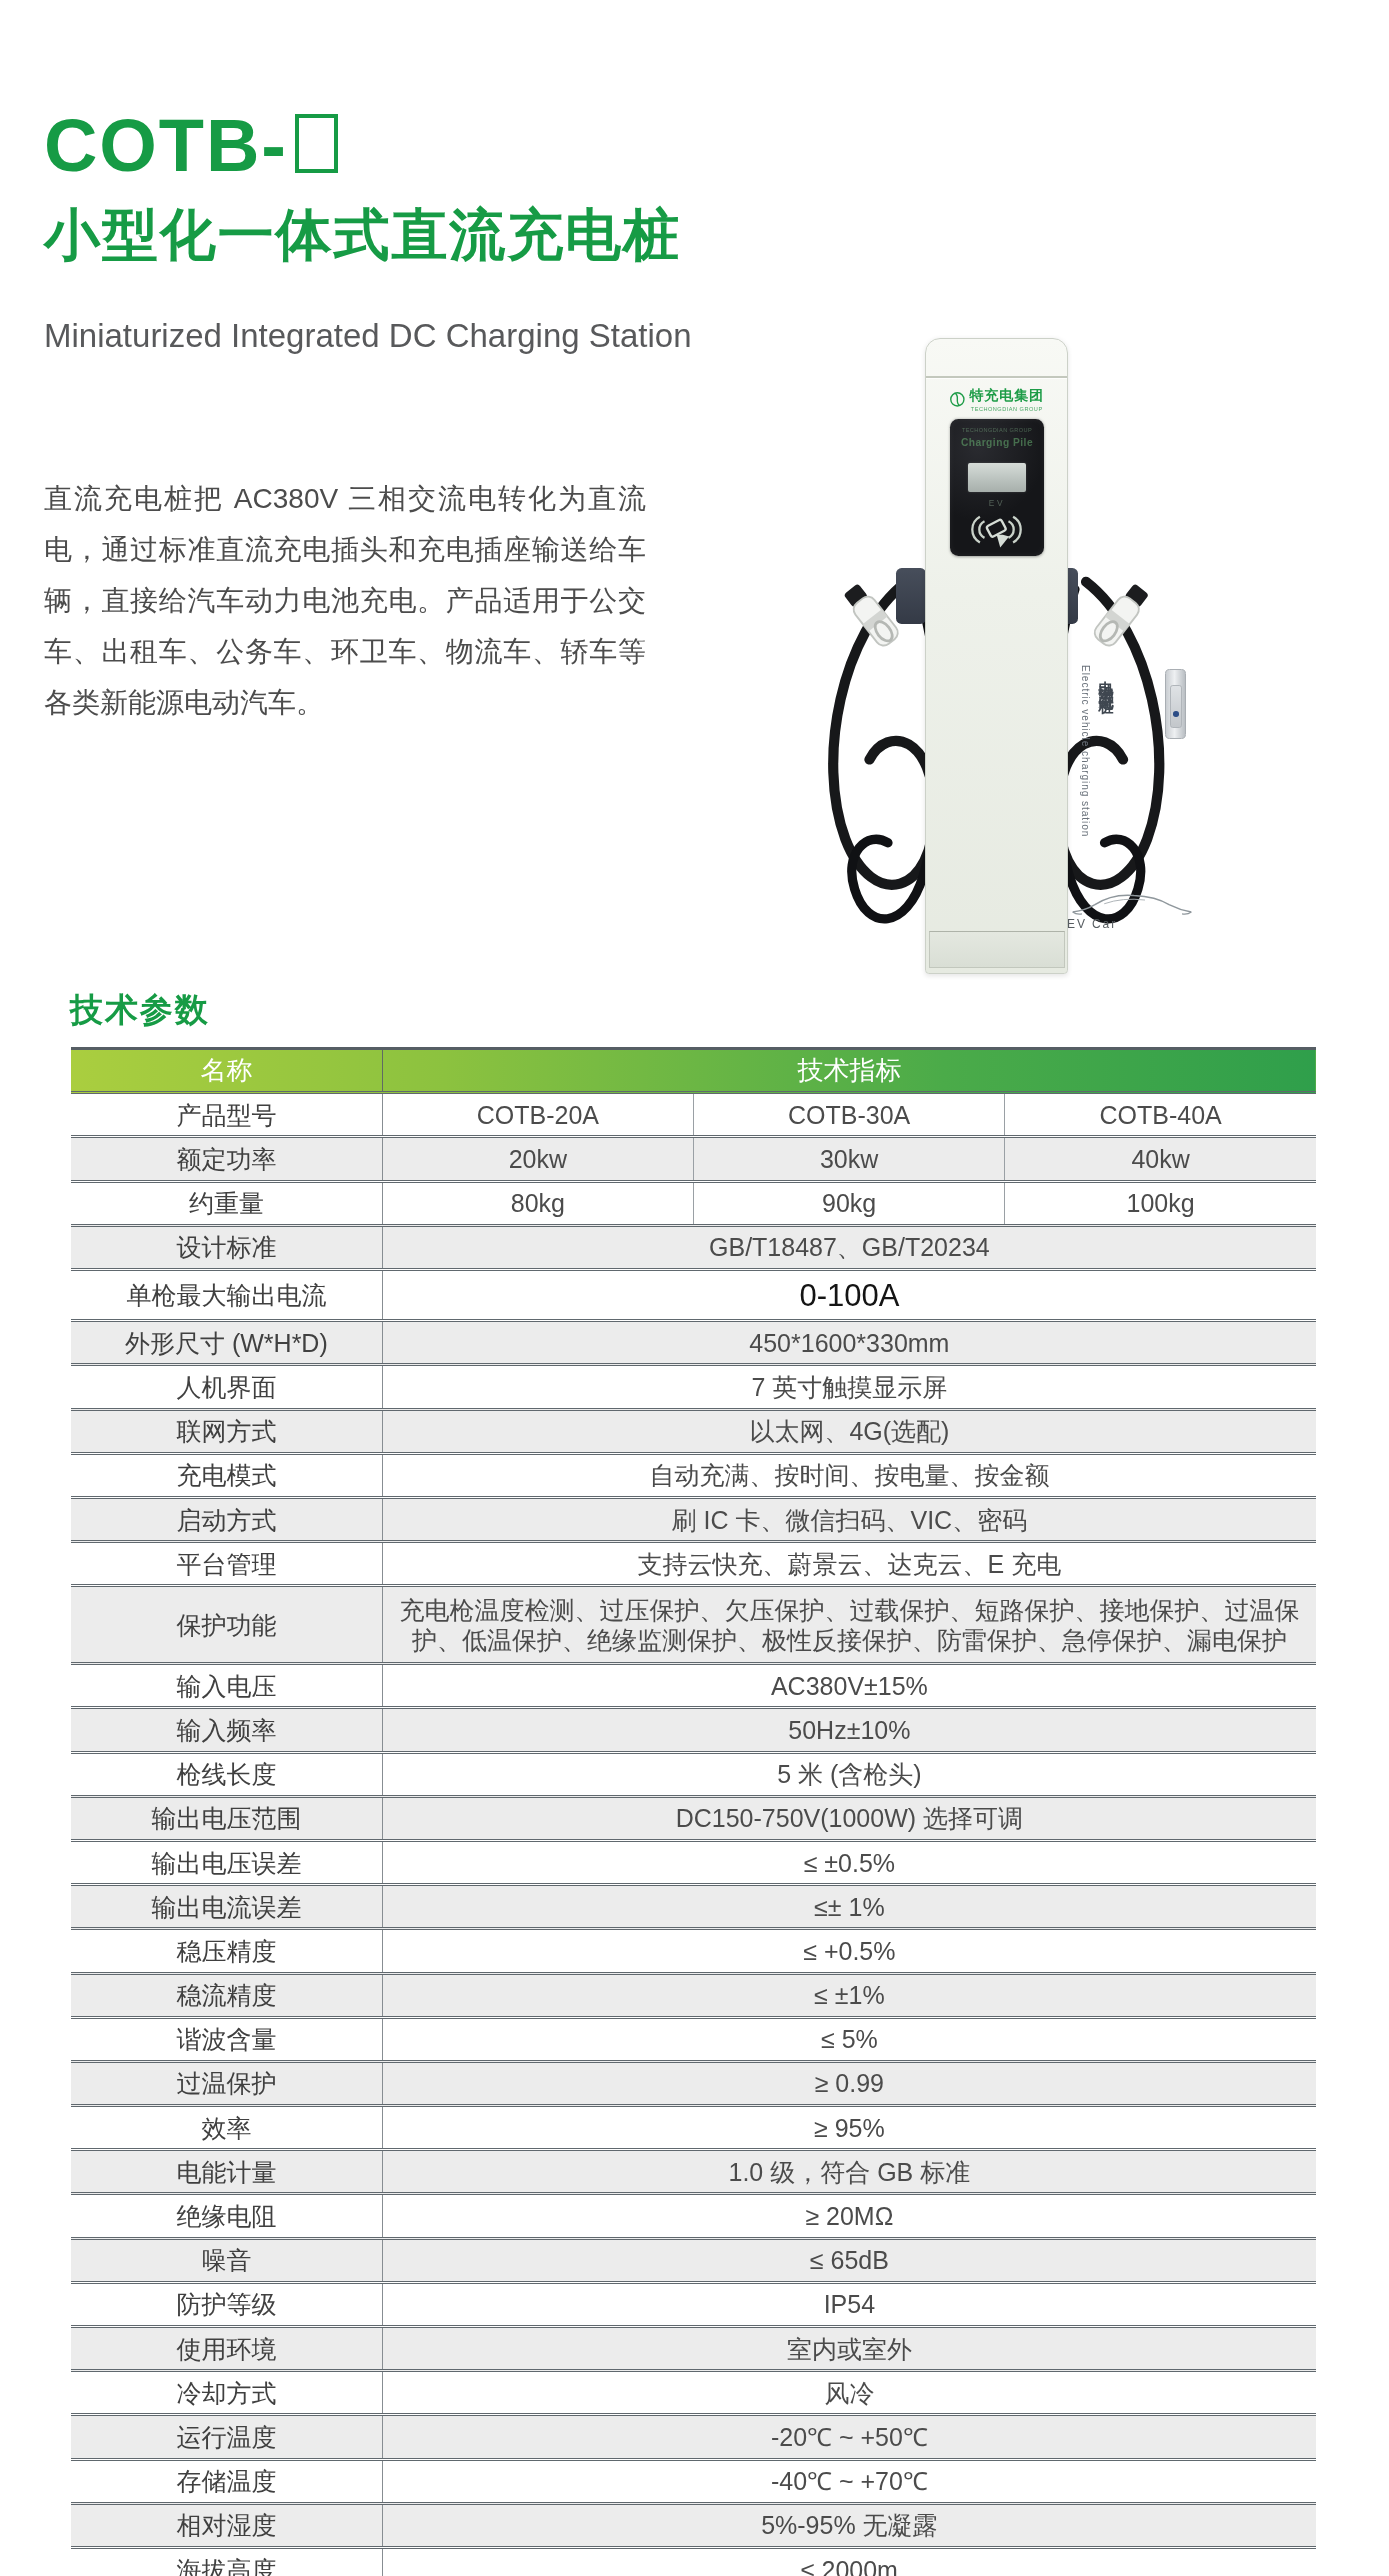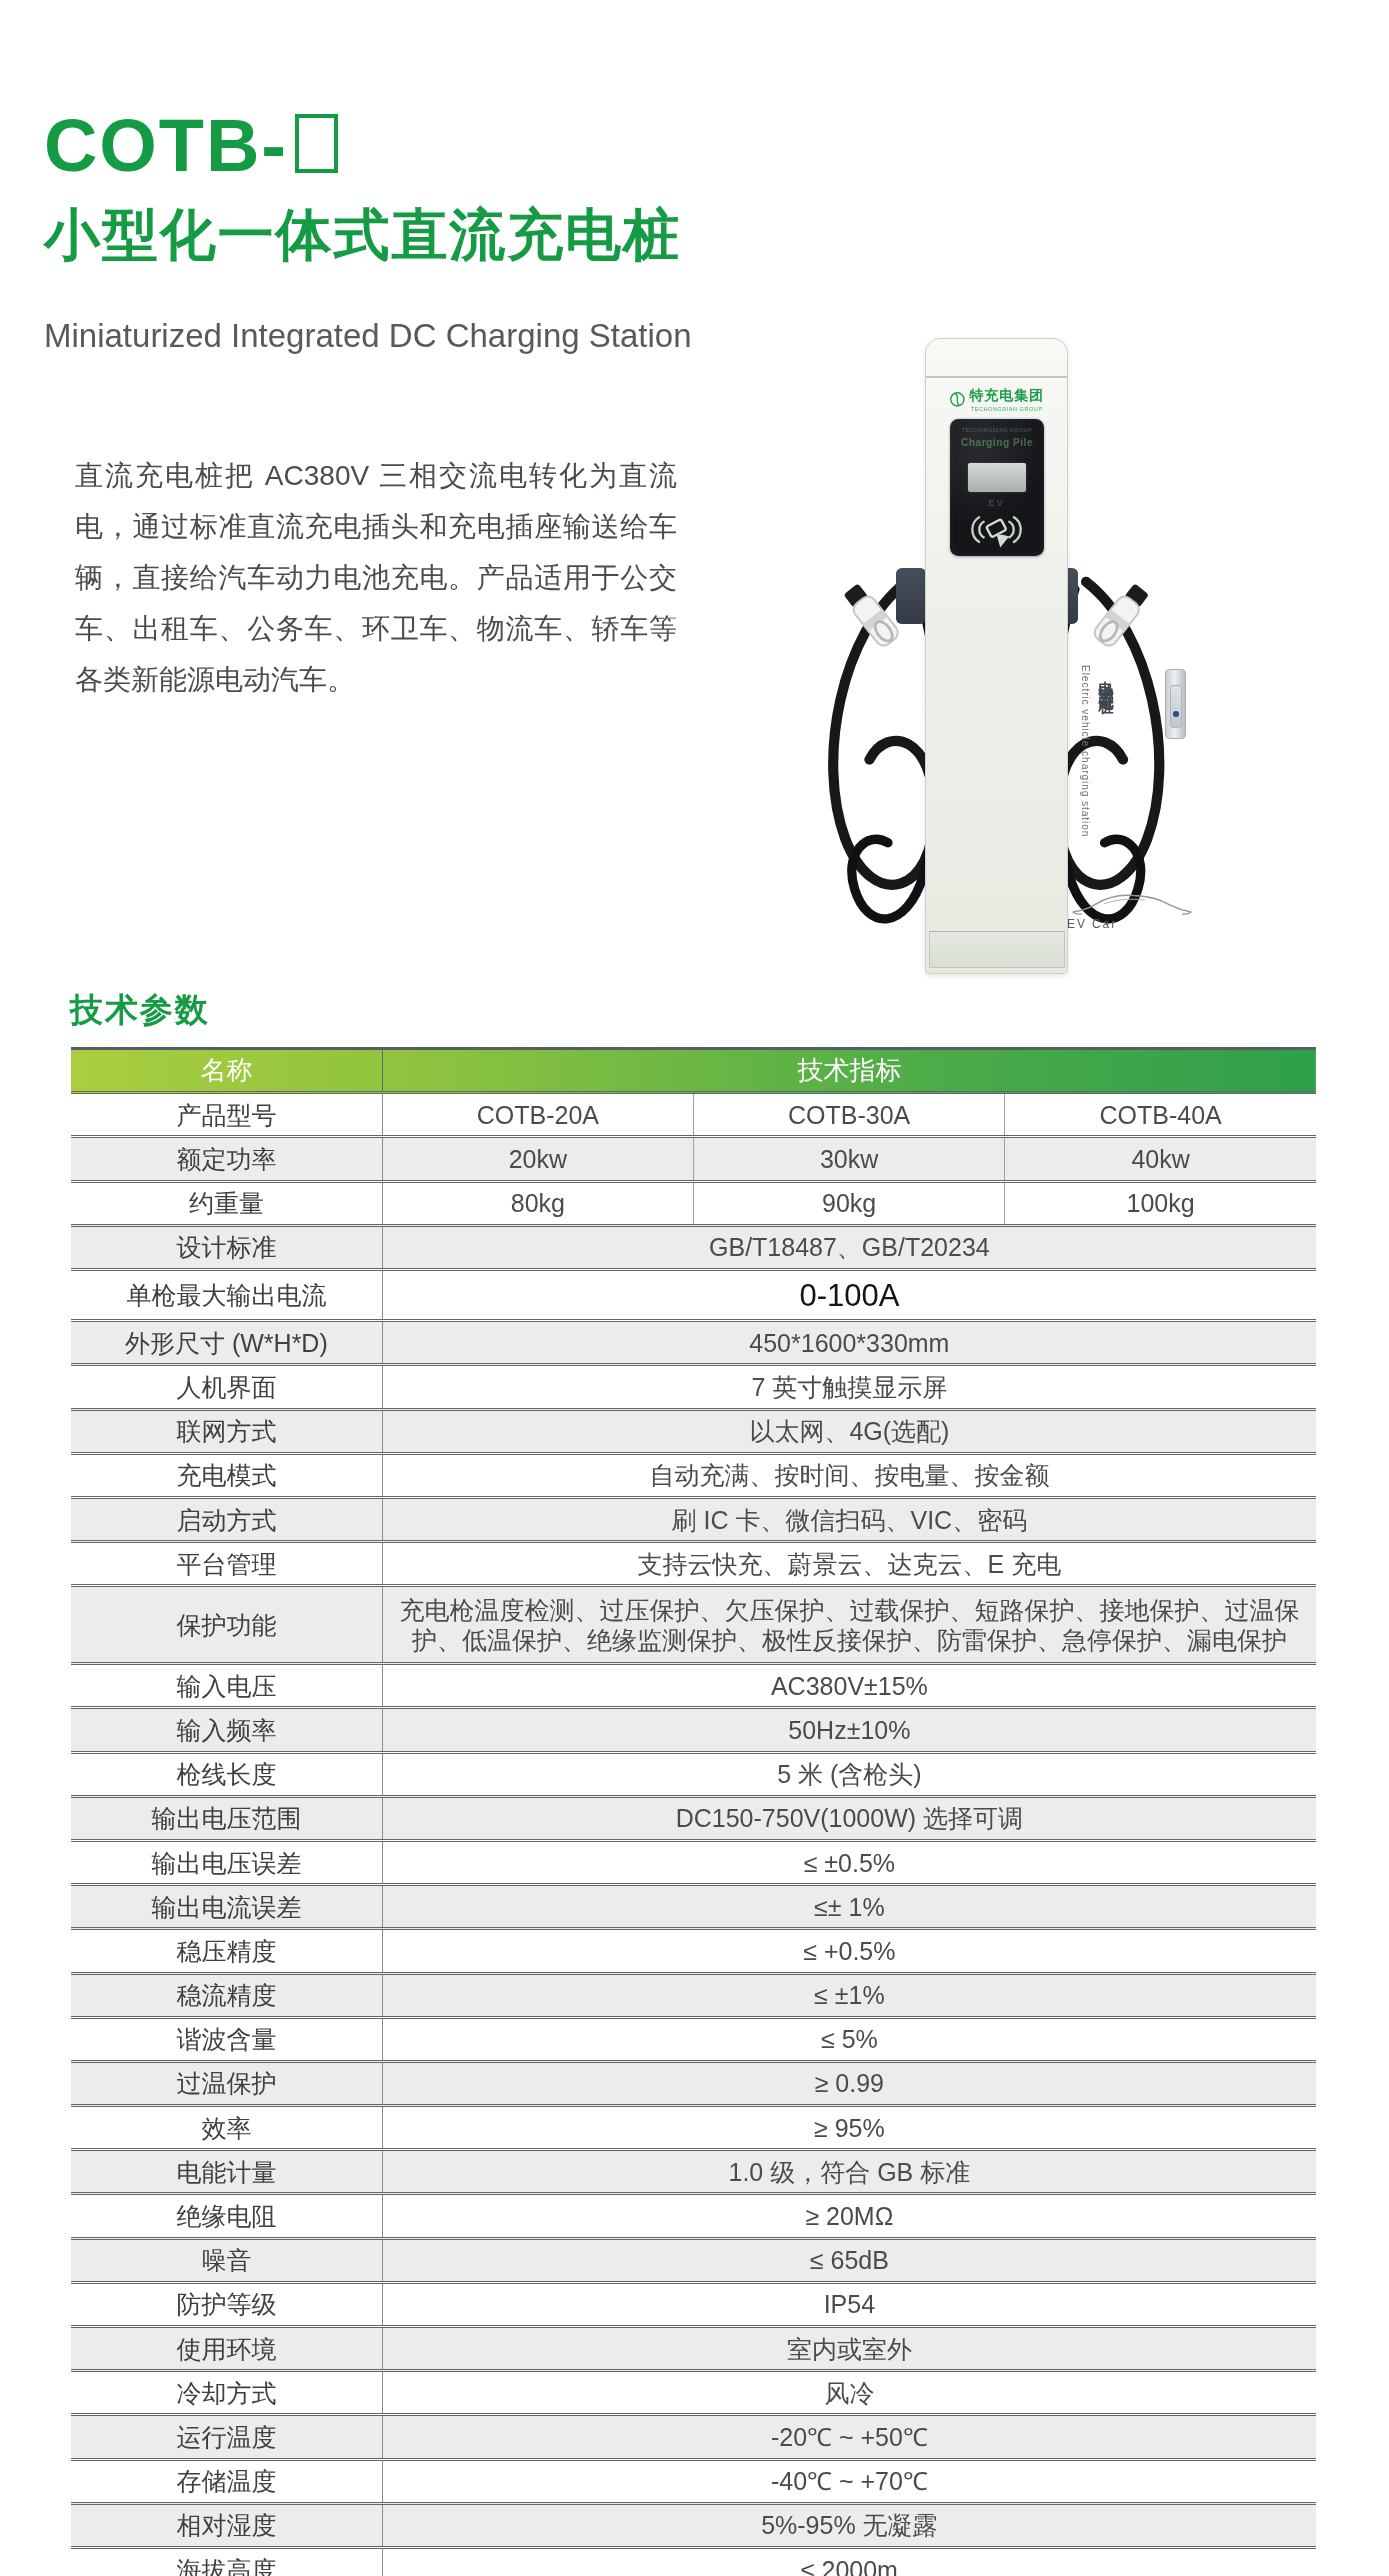--- a/index.html
+++ b/index.html
@@ -6,21 +6,21 @@
   body {
     width:1390px; height:2576px; position:relative; background:#ffffff;
     font-family:"Liberation Sans", sans-serif; color:#4c4c4c; overflow:hidden;
   }
   
   .hdr { position:absolute; left:44px; top:109px; }
   .title { font-size:74px; font-weight:800; color:#169b45; line-height:1; letter-spacing:1.9px; }
   .title .ph-box { display:inline-block; width:43px; height:59px; border:4.6px solid #169b45; margin-left:7.4px; vertical-align:-1.9px; }
   .subtitle-cn { font-size:56px; font-weight:800; color:#169b45; margin-top:15px; letter-spacing:1.9px; }
   .subtitle-en { font-size:33px; font-weight:400; color:#58595b; margin-top:43px; }
-  .desc { position:absolute; left:44px; top:451px; width:602px; font-size:28px; line-height:1.82; color:#4c4c4c; text-align:justify;margin-left:31px; }
+  .desc { position:absolute; left:44px; top:474px; width:602px; font-size:28px; line-height:1.82; color:#4c4c4c; text-align:justify; }
   
   .charger { position:absolute; left:788px; top:324px; width:398px; height:660px; }
   .cables { position:absolute; left:0; top:0; width:398px; height:660px; }
   .cabinet { position:absolute; left:137px; top:14px; width:143px; height:636px;
     background:linear-gradient(180deg,#f8f9f5 0%,#eef1ea 40%,#e6eae1 100%);
     border:0.9px solid #ccd1c8; border-radius:15px 15px 3.7px 3.7px; box-shadow:0 1.9px 5.6px rgba(0,0,0,.10); }
   .cap-seam { position:absolute; left:0; top:37px; width:100%; height:2.8px; background:#c3c8bd; border-bottom:0.9px solid #fdfdfc; }
   .brand { position:absolute; left:0; top:48px; width:100%; text-align:center; }
   .brand-row { display:inline-flex; align-items:center; gap:3.7px; }
   .brand-cn { font-size:14px; font-weight:800; color:#1d9c47; letter-spacing:0.9px; }

